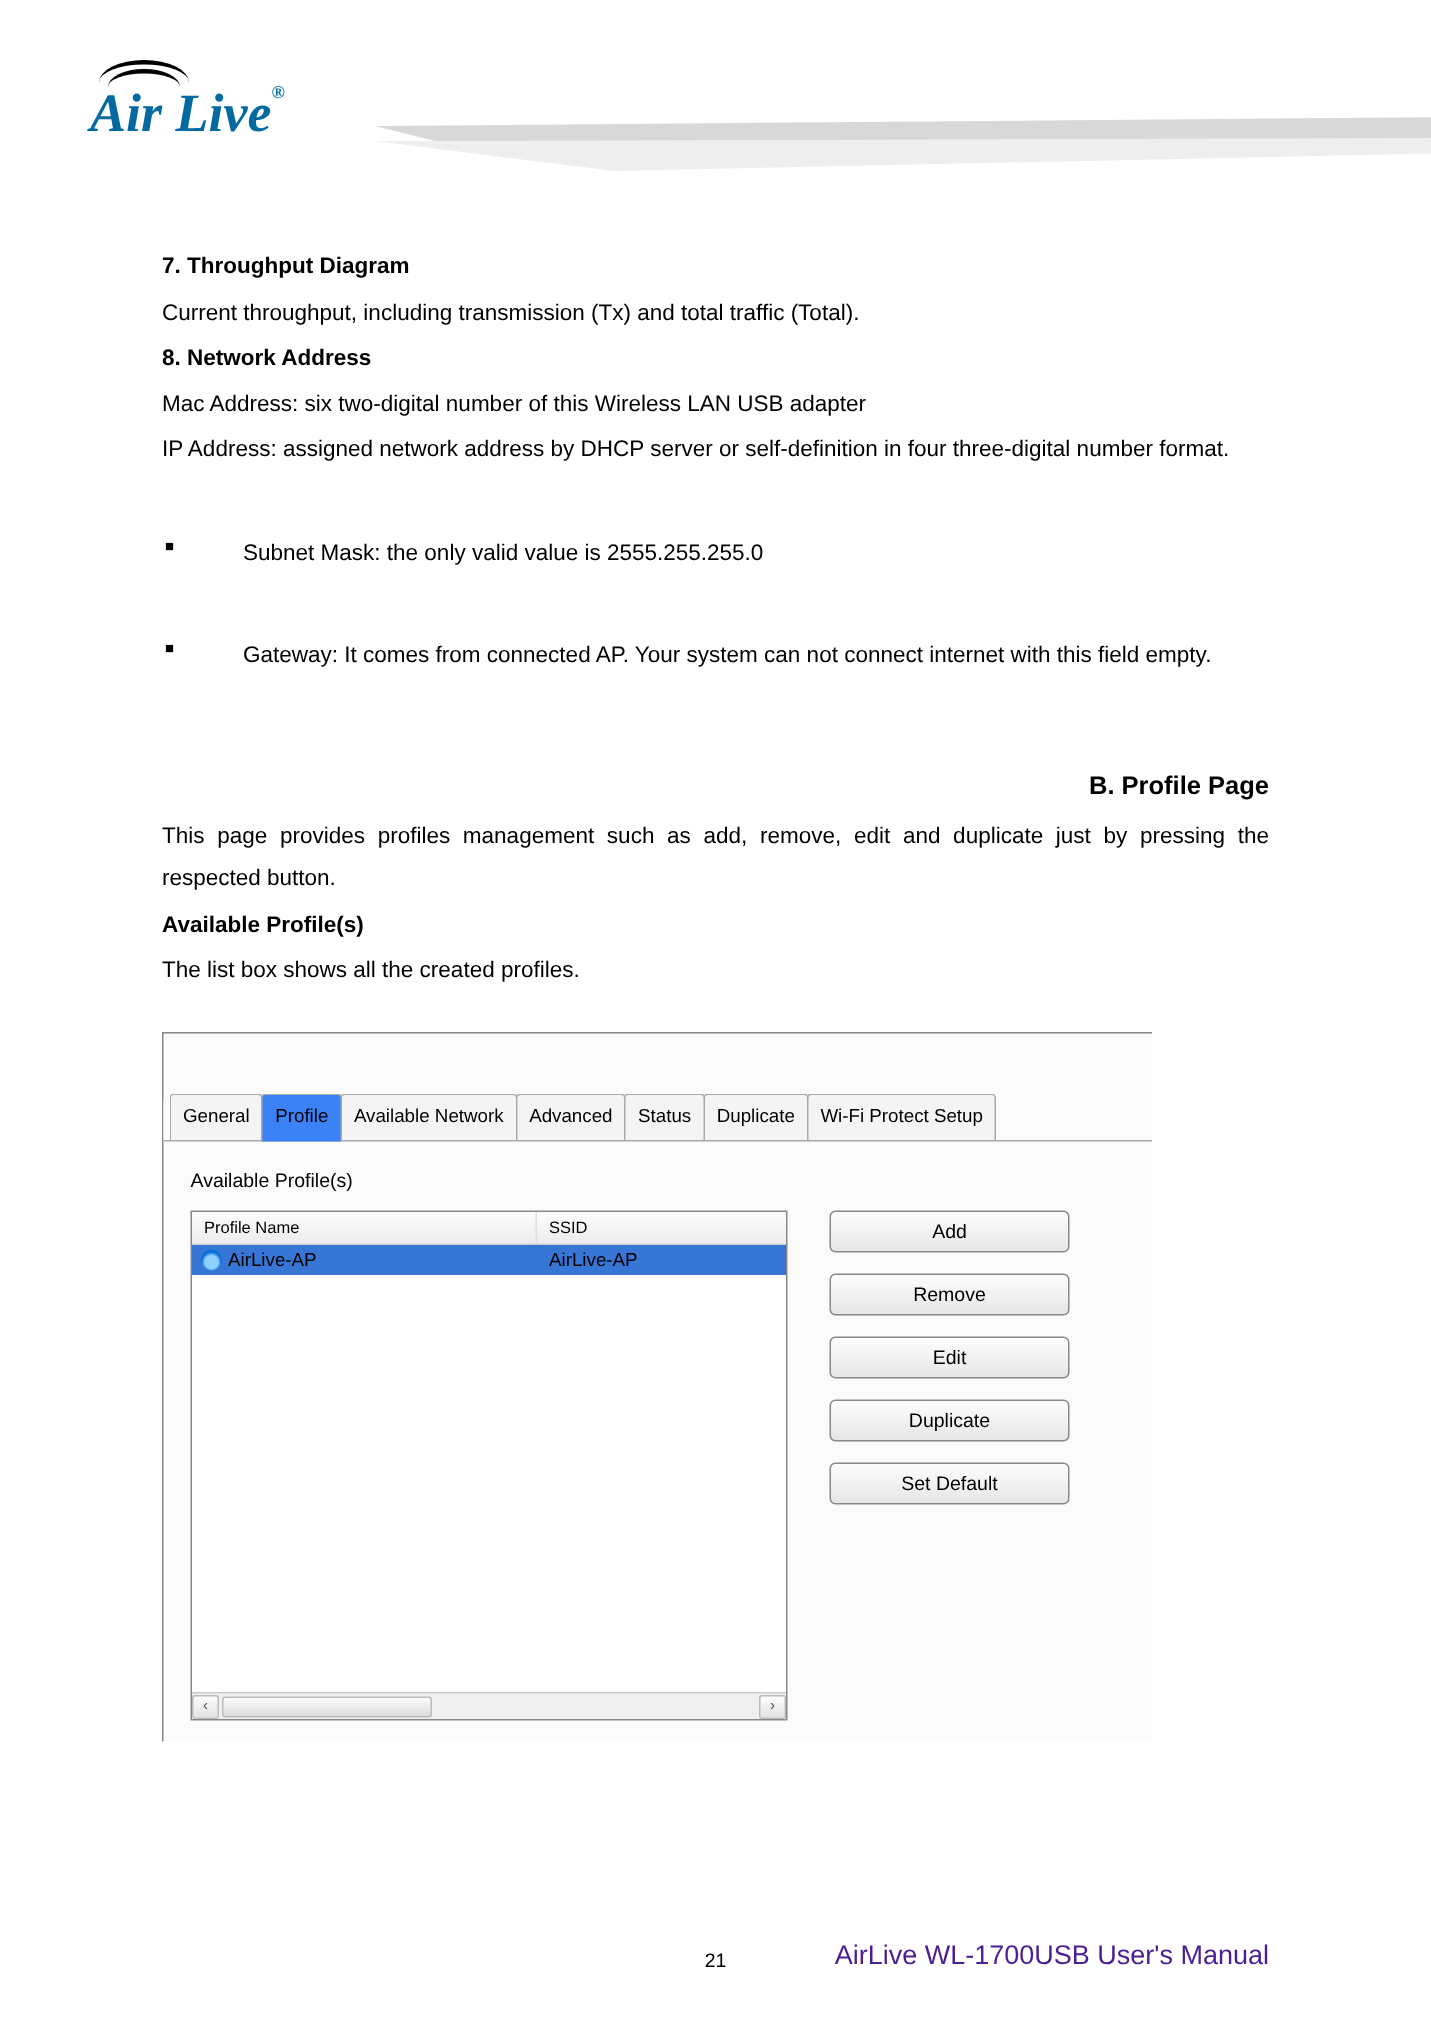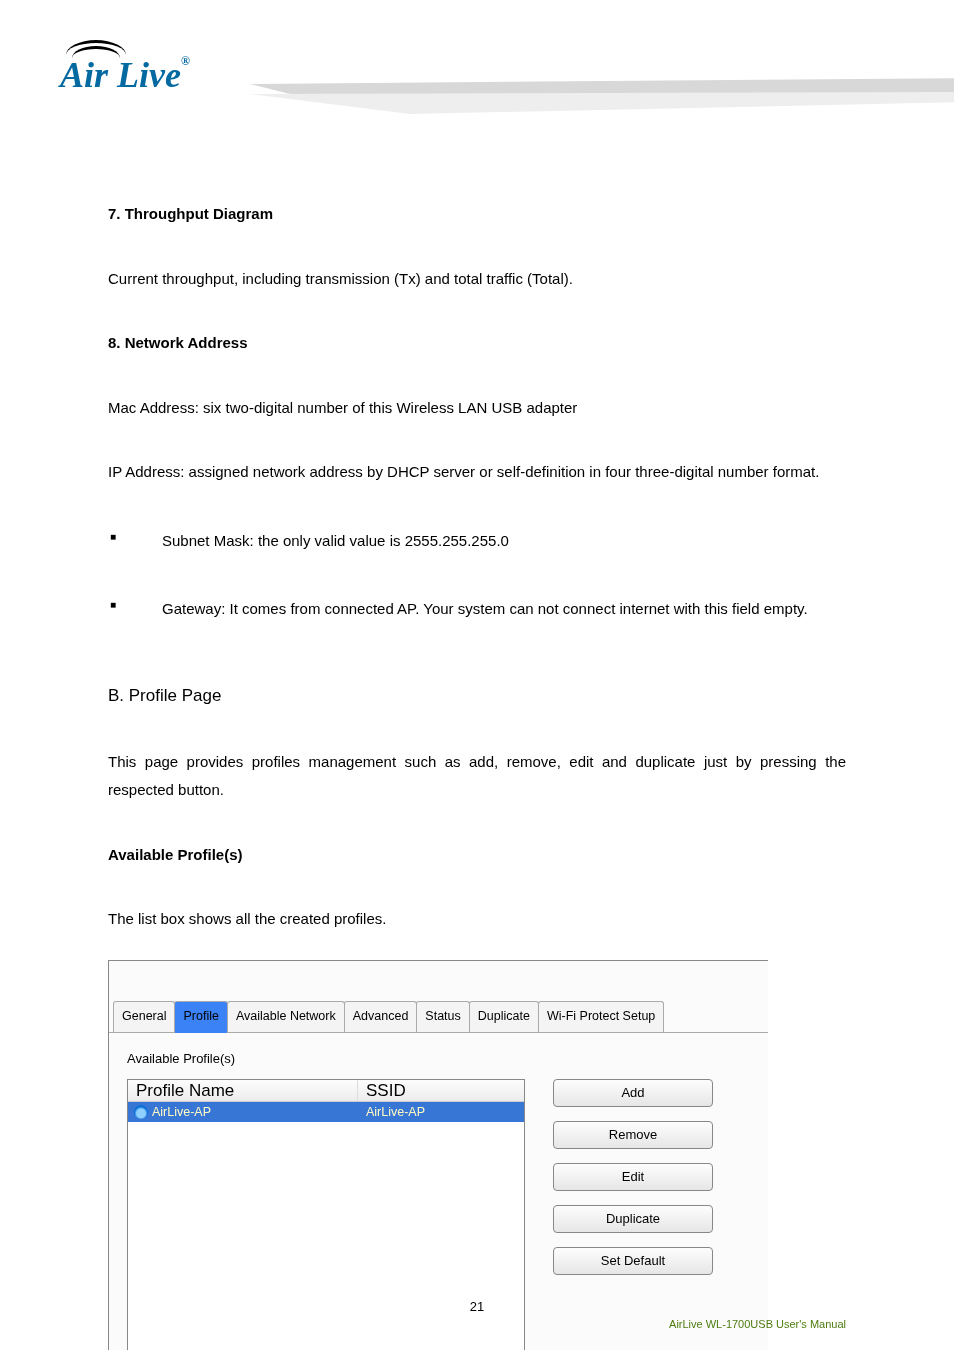--- a/index.html
+++ b/index.html
@@ -57,32 +57,32 @@
     overflow: hidden;
   }
   .swoosh svg { width: 100%; height: 100%; }
   
   .content {
     padding: 24px 108px 0 108px;
     line-height: 1.9;
     font-size: 15px;
   }
   .bold { font-weight: bold; }
-  .para { margin-bottom: 2px; margin-top: 36px; }
+  .para { margin-bottom: 2px; }
   .just { text-align: justify; }
   ul.sq { list-style: none; padding-left: 0; }
   ul.sq li { position: relative; padding-left: 54px; margin-top: 40px; }
   ul.sq li::before {
     content: "■";
     position: absolute;
     left: 2px;
     top: 0;
     font-size: 10px;
   }
-  .section-head { font-weight: normal; font-size: 17px; margin-top: 56px; margin-bottom: 4px; }
+  .section-head { font-weight: bold; font-size: 17px; margin-top: 56px; margin-bottom: 4px; text-align: right; }
   
   .shot {
     margin-top: 26px;
     margin-left: 0;
     width: 660px;
     border: 1px solid #888;
     border-right: none;
     border-bottom: none;
     background: #fbfbfb;
     font-family: Tahoma, Arial, sans-serif;
@@ -130,32 +130,32 @@
     position: relative;
     display: flex;
     flex-direction: column;
   }
   .list-head {
     display: flex;
     height: 22px;
     line-height: 22px;
     background: linear-gradient(#fdfdfd, #ececec);
     border-bottom: 1px solid #ccc;
-    font-size: 17px;
+    font-size: 11px;
   }
   .col-name { width: 230px; padding-left: 8px; border-right: 1px solid #ddd; }
   .col-ssid { flex: 1; padding-left: 8px; }
   .list-body { flex: 1; overflow: hidden; }
   .list-row {
     display: flex;
     height: 20px;
     line-height: 20px;
     font-size: 12.5px;
   }
-  .list-row.selected { background: #3876d6; color: #fef9c3; }
+  .list-row.selected { background: #3876d6; color: #000000; }
   .list-row .cell-name { width: 230px; padding-left: 6px; display: flex; align-items: center; gap: 4px; }
   .list-row .cell-ssid { flex: 1; padding-left: 8px; }
   .wifi-icon {
     width: 14px; height: 14px;
     border-radius: 50%;
     background: radial-gradient(circle at 50% 60%, #8fd0ff 0 40%, #0a6fd6 60% 100%);
     display: inline-block;
   }
   .hscroll {
     height: 18px;
@@ -206,23 +206,23 @@
     left: 0;
     width: 100%;
     display: flex;
     justify-content: center;
     font-size: 13px;
     margin-top: 34px;
   }
   .footer-right {
     position: absolute;
     right: 108px;
-    bottom: 20px;
-    font-size: 11px;
-    color: #4d7c0f;
+    bottom: 36px;
+    font-size: 18px;
+    color: #4c1d95;
   }
 </style>
 </head>
 <body>
 
 <div class="header">
   <div class="logo">
     <span class="arc"></span>
     <span class="arc2"></span>
     <span>Air Live</span><sup>®</sup>

